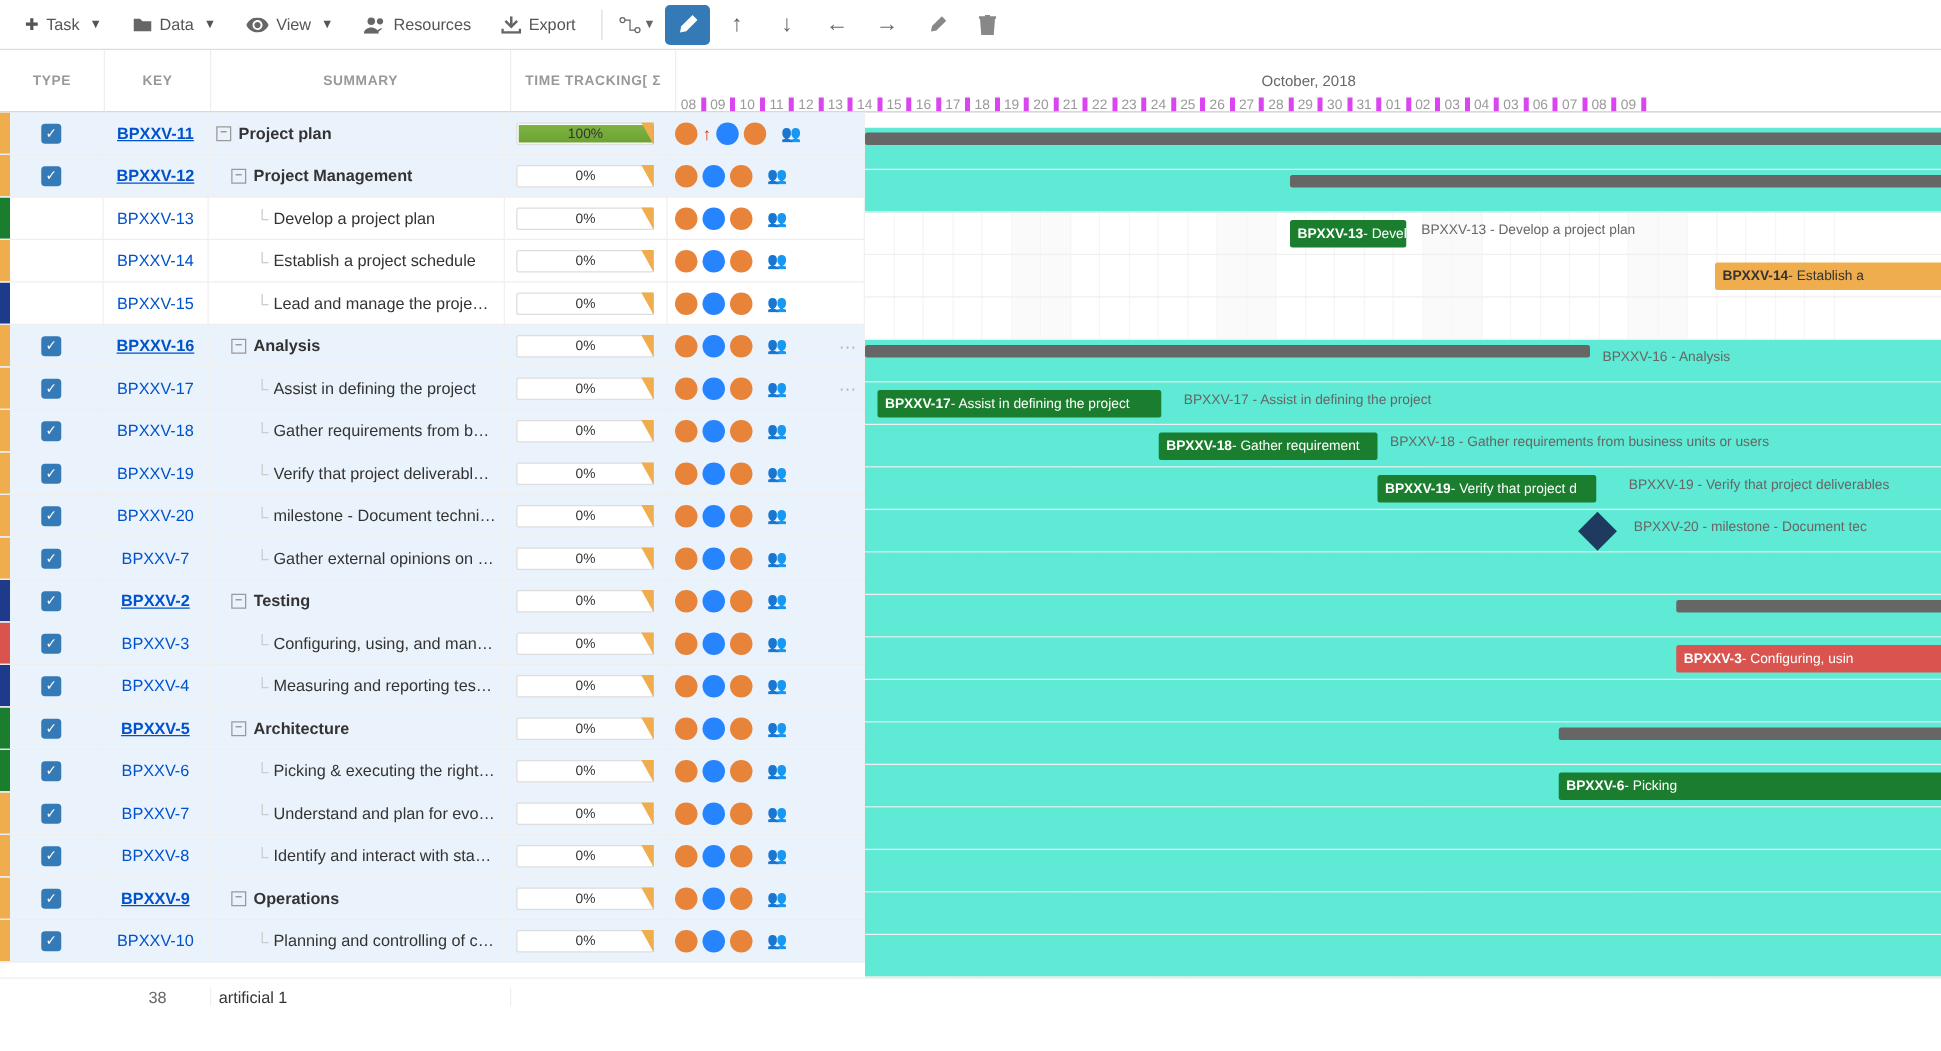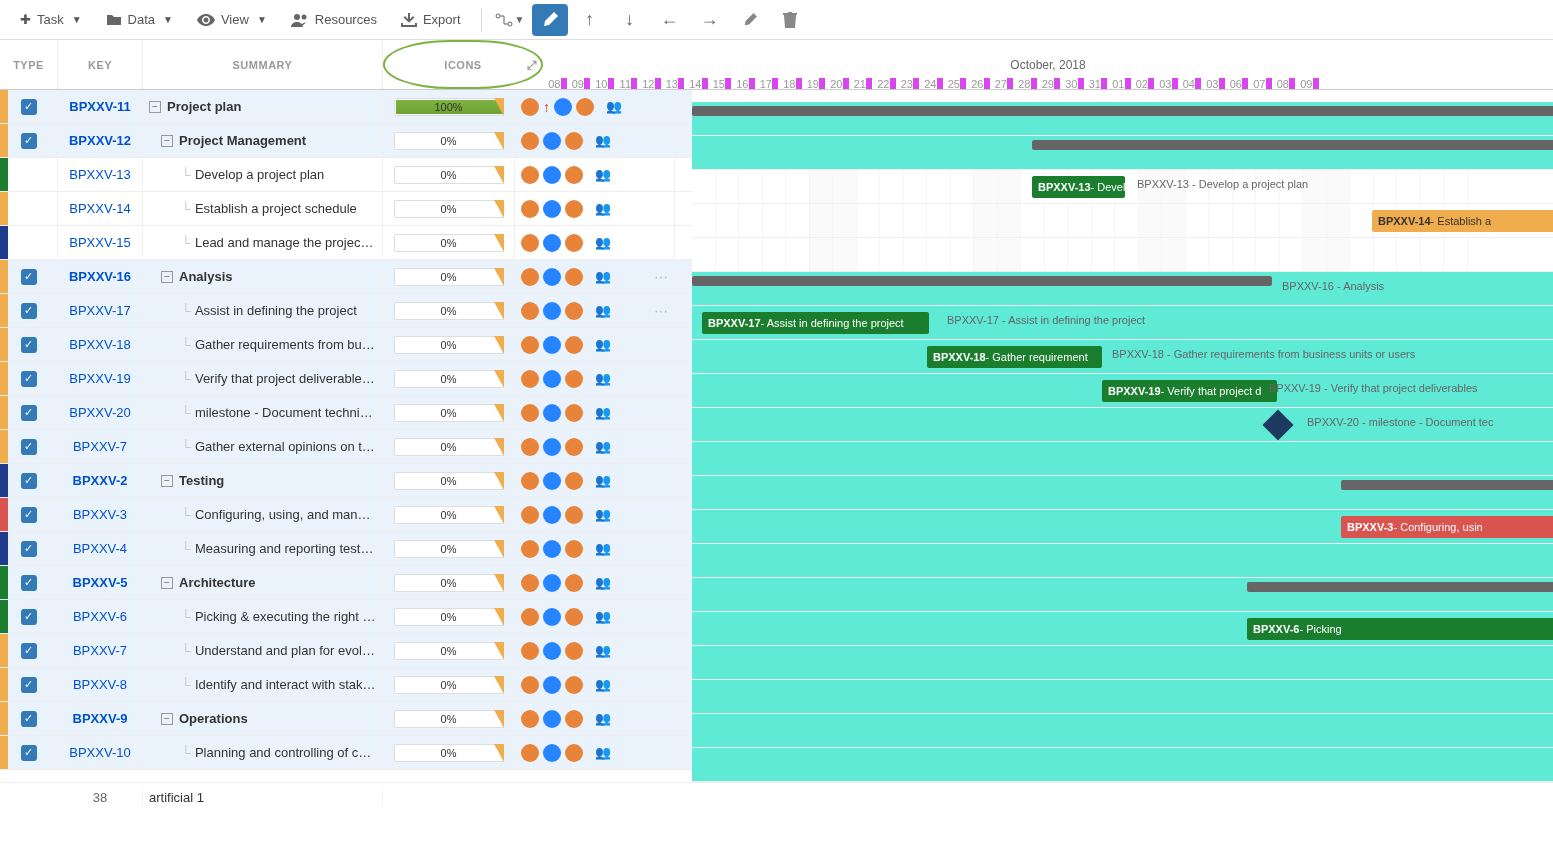--- a/index.html
+++ b/index.html
@@ -9,42 +9,42 @@
 .toolbar { height: 40px; display: flex; align-items: center; padding: 0 10px; border-bottom: 1px solid #ddd; gap: 4px; }
 .toolbar-btn { display: flex; align-items: center; gap: 6px; padding: 6px 10px; background: transparent; border: none; cursor: pointer; color: #555; font-size: 13px; }
 .toolbar-sep { width: 1px; height: 24px; background: #ddd; margin: 0 6px; }
 .toolbar-icon-btn { width: 36px; height: 32px; border: none; background: transparent; cursor: pointer; display: flex; align-items: center; justify-content: center; color: #666; border-radius: 4px; }
 .toolbar-icon-btn.primary { background: #337ab7; color: #fff; }
 .caret-down { font-size: 10px; margin-left: 2px; }
 
 
 .header-row { height: 50px; display: flex; border-bottom: 1px solid #ccc; }
 
-.col-type { width: 58px; }
+.col-type { width: 84px; }
 .col-key { width: 85px; }
 .col-summary { width: 240px; }
 .col-time { width: 132px; }
 .col-icons { width: 160px; }
 .gantt-area { flex: 1; position: relative; overflow: hidden; margin-top: 12px; }
 
 .hdr-cell { display: flex; align-items: center; justify-content: center; font-weight: bold; font-size: 11px; color: #999; border-right: 1px solid #eee; text-transform: uppercase; letter-spacing: 0.5px; position: relative; }
 .hdr-cell.icons-hdr { border: 2px solid #7cb342; border-radius: 50%/60%; }
 
 
 .rows-container { position: relative; }
 .row { height: 34px; display: flex; border-bottom: 1px solid #eee; align-items: stretch; }
 .row.selected { background: #eaf3fb; }
 
 .cell { display: flex; align-items: center; border-right: 1px solid #f0f0f0; padding: 0 6px; overflow: hidden; white-space: nowrap; }
 .cell.col-type { padding: 0; justify-content: center; position: relative; }
 .type-stripe { position: absolute; left: 0; top: 0; bottom: 0; width: 8px; }
 .type-checkbox { width: 16px; height: 16px; background: #337ab7; border-radius: 3px; display: flex; align-items: center; justify-content: center; color: #fff; font-size: 11px; }
 
 .cell.col-key { color: #0052cc; font-size: 13px; justify-content: center; font-weight: normal; }
-.cell.col-key.bold { font-weight: bold; }
+.cell.col-key.bold { font-weight: bold; text-decoration: underline; }
 
 .cell.col-summary { position: relative; }
 .tree-toggle { width: 12px; height: 12px; border: 1px solid #999; display: flex; align-items: center; justify-content: center; font-size: 10px; margin-right: 6px; cursor: pointer; color: #666; }
 .summary-text { overflow: hidden; text-overflow: ellipsis; color: #333; }
 .summary-text.bold { font-weight: bold; }
 .indent-1 { padding-left: 12px; }
 .indent-2 { padding-left: 32px; }
 .tree-line { color: #ccc; font-size: 14px; margin-right: 4px; }
 
 .cell.col-time { justify-content: center; position: relative; }
@@ -58,21 +58,21 @@
 .icon-orange { background: #e8833a; }
 .icon-blue { background: #2684ff; }
 .icon-arrow-up { color: #de350b; font-size: 14px; font-weight: bold; }
 .icon-assignee { width: 18px; height: 18px; color: #666; display: inline-flex; align-items: center; }
 .row-menu { position: absolute; right: 4px; color: #bbb; font-size: 14px; letter-spacing: 2px; }
 
 
 .timeline-hdr { display: flex; flex-direction: column; height: 100%; }
 .timeline-month { text-align: center; font-size: 12px; color: #666; padding: 6px 0; }
 .timeline-days { display: flex; }
-.day-cell { width: 23.5px; text-align: right; font-size: 11px; color: #999; border-right: 6px solid #d946ef; }
+.day-cell { width: 23.5px; text-align: center; font-size: 11px; color: #999; border-right: 4px solid #d946ef; }
 .gantt-row { height: 34px; position: relative; border-bottom: 1px solid #f0f0f0; }
 .gantt-row.selected { background: #5eead4; }
 .gantt-grid { position: absolute; inset: 0; display: flex; pointer-events: none; }
 .gantt-grid-col { width: 23.5px; border-right: 1px solid #f5f5f5; }
 .gantt-grid-col.weekend { background: #fafafa; }
 
 .gbar { position: absolute; height: 22px; top: 6px; border-radius: 2px; display: flex; align-items: center; padding: 0 6px; font-size: 11px; color: #fff; overflow: hidden; white-space: nowrap; }
 .gbar.summary { background: #666; height: 10px; top: 4px; }
 .gbar.summary::before, .gbar.summary::after { content: ''; position: absolute; bottom: -6px; width: 0; height: 0; border-top: 6px solid #666; }
 .gbar.summary::before { left: 0; border-right: 6px solid transparent; }
@@ -161,24 +161,21 @@
     <svg width="14" height="16" viewBox="0 0 14 16">
         <path fill="#888" d="M1 3h12l-1 13H2zM0 1h14v2H0zM5 0h4v1H5z"></path>
       </svg>
   </button>
 </div>
 
 <div class="header-row">
   <div class="hdr-cell col-type">TYPE</div>
   <div class="hdr-cell col-key">KEY</div>
   <div class="hdr-cell col-summary">SUMMARY</div>
-  <div class="hdr-cell col-icons icons-hdr">
-    <span>ICONS</span>
-    <span style="position:absolute;right:4px;color:#999;font-size:12px">⤢</span>
-  </div>
+  <div class="hdr-cell col-time">TIME TRACKING[ Σ</div>
   <div class="gantt-area">
     <div class="timeline-hdr">
       <div class="timeline-month">October, 2018</div>
       <div class="timeline-days" id="timeline-days">
           <div class="day-cell">08</div>
           <div class="day-cell">09</div>
           <div class="day-cell">10</div>
           <div class="day-cell">11</div>
           <div class="day-cell">12</div>
           <div class="day-cell">13</div>
@@ -794,21 +791,21 @@
         <div class="gantt-row selected">
           <div class="gbar green" style="left: 10px; width: 227px;"><span class="gbar-key">BPXXV-17</span> - Assist in defining the project</div>
           <div class="gbar-label" style="left: 255px;">BPXXV-17 - Assist in defining the project</div>
         </div>
         <div class="gantt-row selected">
           <div class="gbar green" style="left: 235px; width: 175px;"><span class="gbar-key">BPXXV-18</span> - Gather requirement</div>
           <div class="gbar-label" style="left: 420px;">BPXXV-18 - Gather requirements from business units or users</div>
         </div>
         <div class="gantt-row selected">
           <div class="gbar green" style="left: 410px; width: 175px;"><span class="gbar-key">BPXXV-19</span> - Verify that project d</div>
-          <div class="gbar-label" style="left: 577px;">BPXXV-19 - Verify that project deliverables</div>
+          <div class="gbar-label" style="left: 611px;">BPXXV-19 - Verify that project deliverables</div>
         </div>
         <div class="gantt-row selected">
           <div class="milestone" style="left: 575px;"></div>
           <div class="gbar-label" style="left: 615px;">BPXXV-20 - milestone - Document tec</div>
         </div>
         <div class="gantt-row selected"></div>
         <div class="gantt-row selected">
           <div class="gbar summary" style="left: 649px; width: 450px;"></div>
         </div>
         <div class="gantt-row selected">

